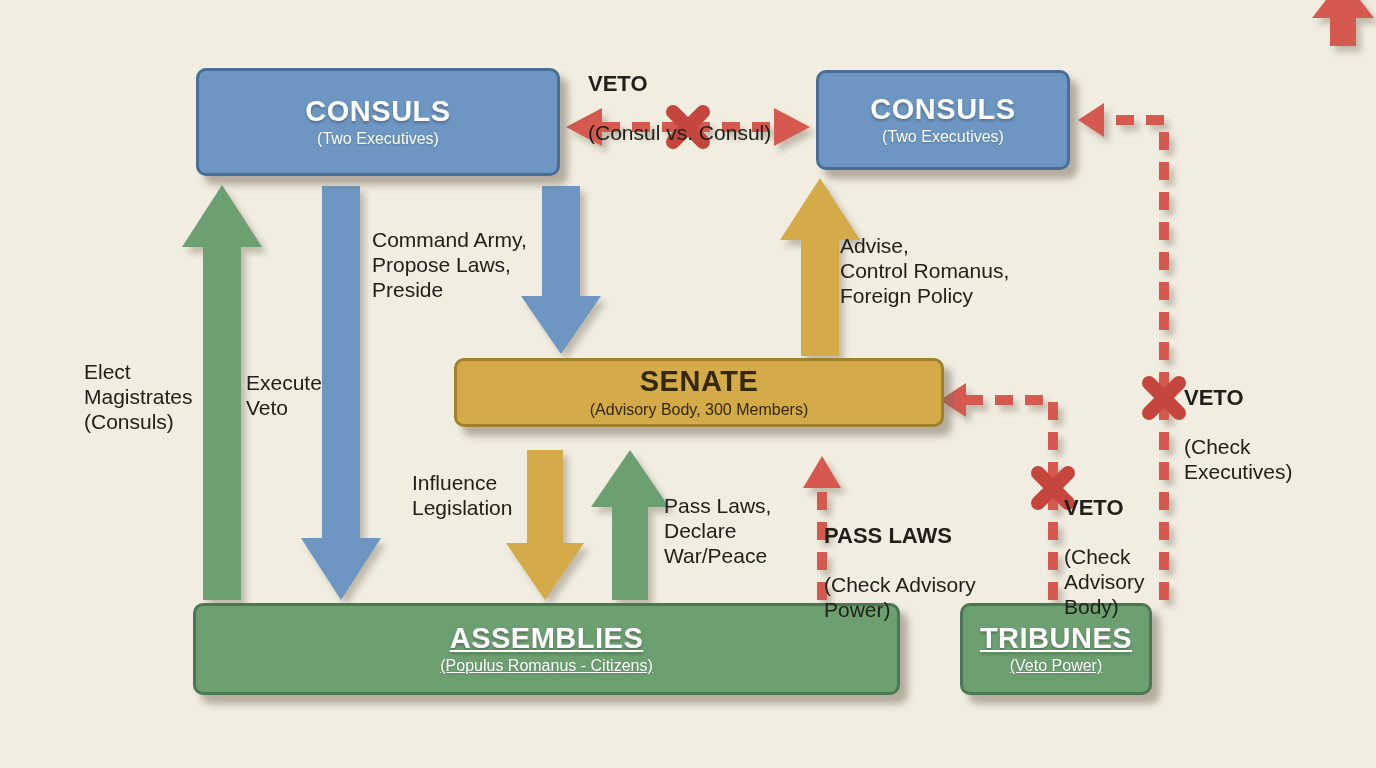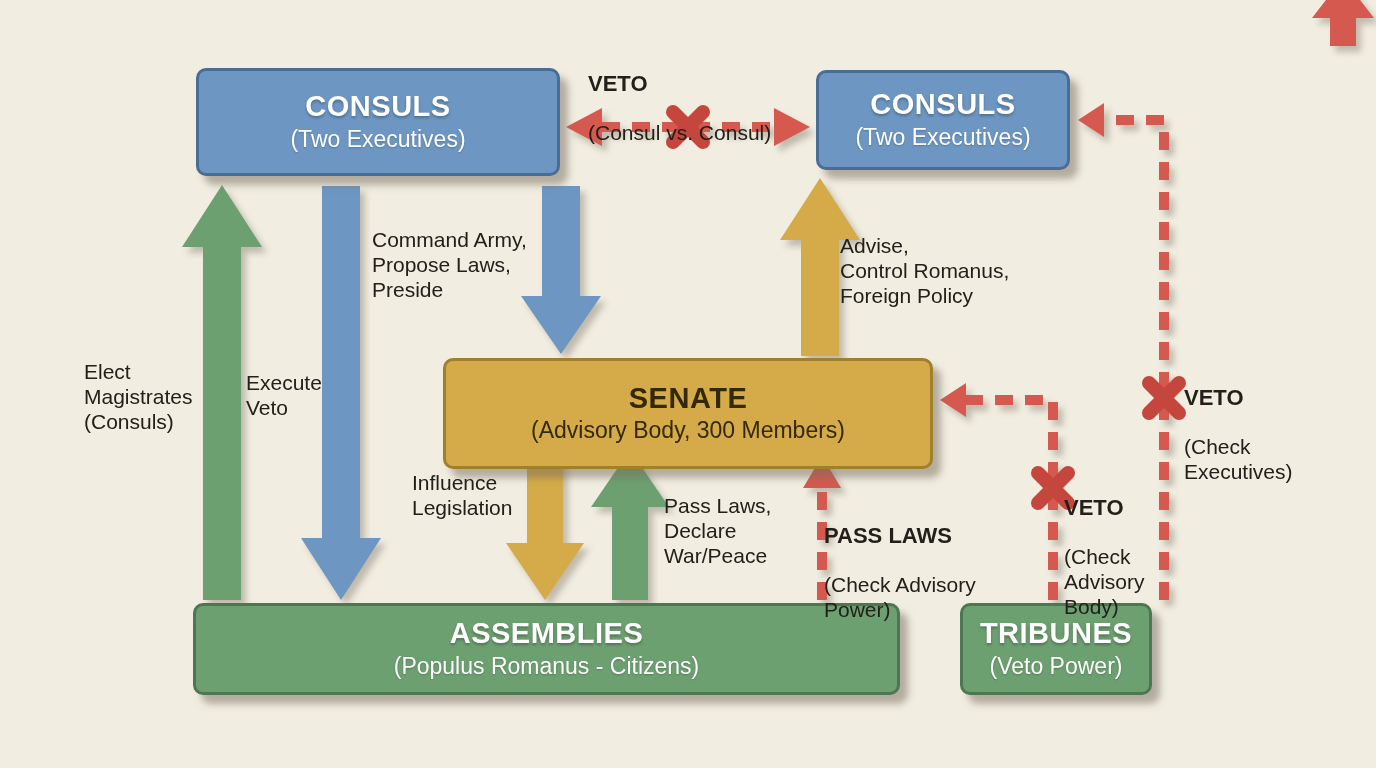--- a/index.html
+++ b/index.html
@@ -11,24 +11,24 @@
   .fill-green{fill:var(--green,#6da071);}
   .fill-blue{fill:var(--blue,#6d97c2);}
   .fill-gold{fill:var(--gold,#d4ab48);}
   .dash{stroke:var(--red,#d6594f);stroke-width:10;fill:none;stroke-dasharray:18 12;}
   .rhead{fill:var(--red,#d6594f);stroke:none;}
   .xmark{stroke:var(--red-dark,#c4463d);stroke-width:14;stroke-linecap:round;fill:none;}
   .box{position:absolute;box-sizing:border-box;border-radius:10px;border:3px solid;
        display:flex;flex-direction:column;align-items:center;justify-content:center;
        text-align:center;box-shadow:8px 9px 7px rgba(120,110,93,.5);}
   .box.blue{background:var(--blue,#6d97c2);border-color:var(--blue-dark,#486d97);color:#ffffff;}
-  .box.green{background:var(--green,#6da071);border-color:var(--green-dark,#4b7850);color:#ffffff;}
+  .box.green{background:var(--green,#6da071);border-color:var(--green-dark,#4b7850);color:#ffffff;text-decoration:underline;}
   .box.gold{background:var(--gold,#d4ab48);border-color:var(--gold-dark,#a1802c);color:#332808;}
   .box .t{font-weight:bold;font-size:29px;letter-spacing:.5px;line-height:1.1;}
-  .box .s{font-size:23px;margin-top:3px;}
+  .box .s{font-size:16px;margin-top:3px;}
   .box.blue .t,.box.green .t{text-shadow:0 2px 3px rgba(0,0,0,.28);}
   .box.blue .s,.box.green .s{text-shadow:0 1px 2px rgba(0,0,0,.22);}
   .lbl{position:absolute;color:var(--ink,#22201b);font-size:21px;line-height:1.18;
        text-align:left;white-space:pre-line;}
   .lbl .b{display:block;font-weight:bold;font-size:22px;white-space:pre-line;}
   .lbl .sub{display:block;white-space:pre-line;}
 </style>
 </head>
 <body>
 
@@ -82,21 +82,21 @@
   <div class="box blue" style="left:196px;top:68px;width:364px;height:108px">
     <div class="t">CONSULS</div>
     <div class="s">(Two Executives)</div>
   </div>
 
   <div class="box blue" style="left:816px;top:70px;width:254px;height:100px">
     <div class="t">CONSULS</div>
     <div class="s">(Two Executives)</div>
   </div>
 
-  <div class="box gold" style="left:443px;top:358px;width:490px;height:111px">
+  <div class="box gold" style="left:454px;top:358px;width:490px;height:69px">
     <div class="t">SENATE</div>
     <div class="s">(Advisory Body, 300 Members)</div>
   </div>
 
   <div class="box green" style="left:193px;top:603px;width:707px;height:92px">
     <div class="t">ASSEMBLIES</div>
     <div class="s">(Populus Romanus - Citizens)</div>
   </div>
 
   <div class="box green" style="left:960px;top:603px;width:192px;height:92px">

